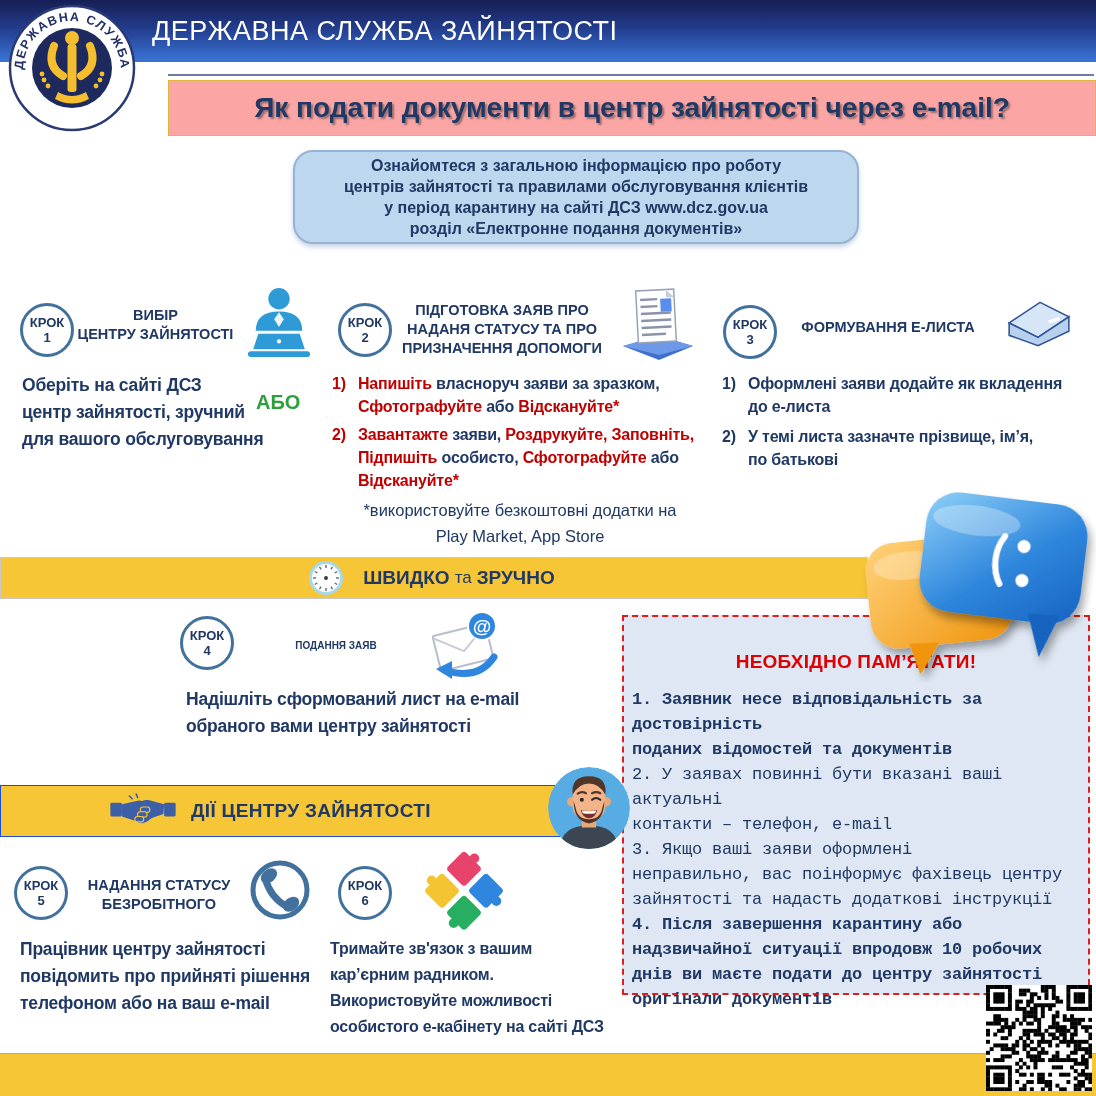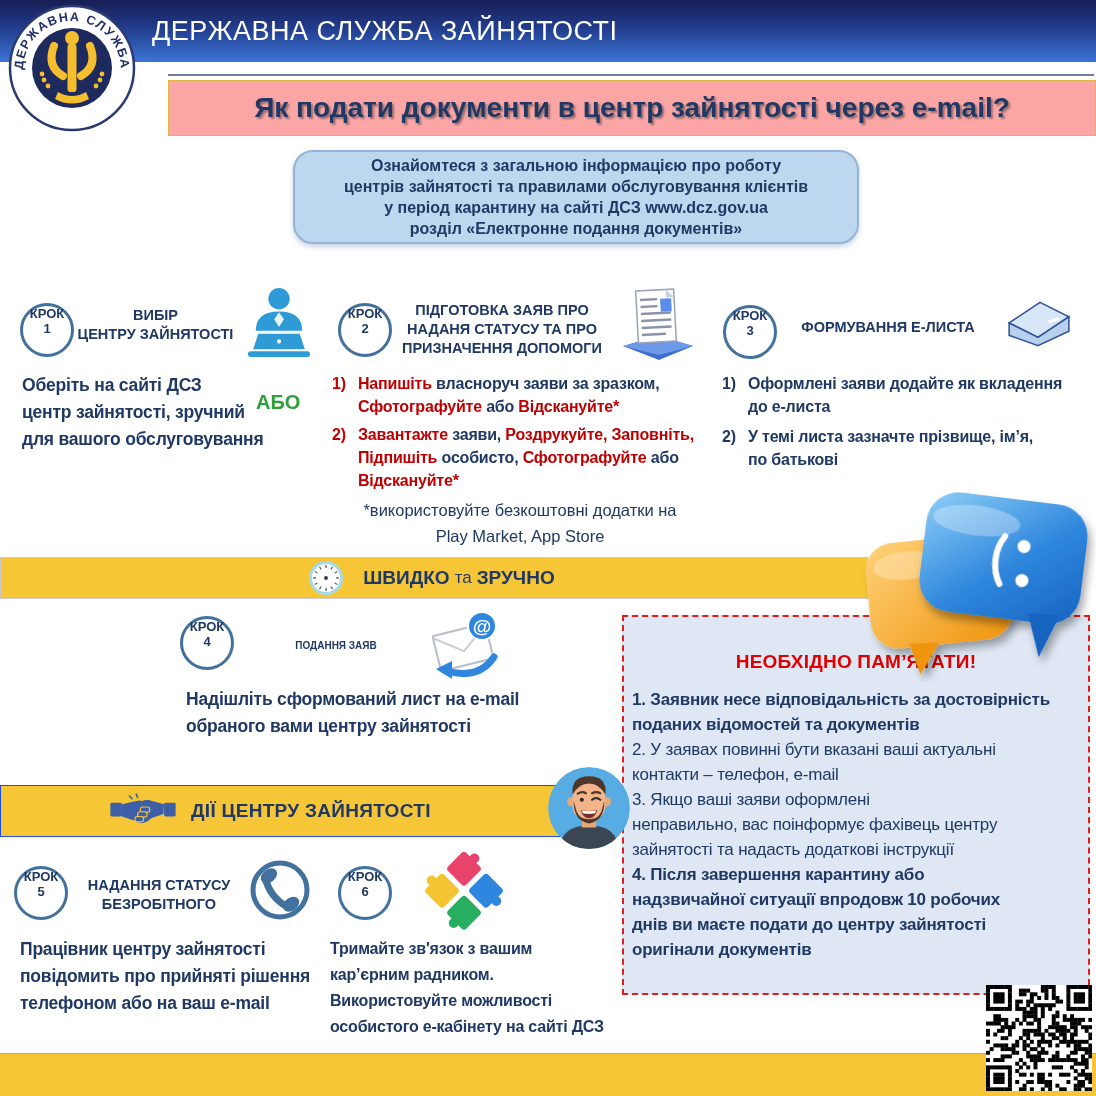--- a/index.html
+++ b/index.html
@@ -22,42 +22,42 @@
     border:1px solid #E0B63E;display:flex;align-items:center;justify-content:center;}
   .title-band span{color:#1F3864;font-weight:bold;font-size:28px;
     text-shadow:2px 2px 2px rgba(40,40,40,.45);}
   
   .intro-box{left:293px;top:150px;width:562px;height:90px;background:#BDD7EE;
     border:2px solid #95B3D7;border-radius:20px;box-shadow:0 3px 5px rgba(100,130,180,.35);
     display:flex;flex-direction:column;align-items:center;justify-content:center;}
   .intro-box div{color:#1F3864;font-weight:bold;font-size:16px;line-height:21px;text-align:center;}
   
   .badge{width:54px;height:54px;border:3px solid #41719C;border-radius:50%;background:#fff;
-    display:flex;flex-direction:column;align-items:center;
+    display:flex;flex-direction:column;align-items:center;justify-content:center;
     color:#1F3864;font-weight:bold;font-size:13px;line-height:15px;box-sizing:border-box;}
   .step-title{color:#1F3864;font-weight:bold;font-size:14.5px;line-height:19px;text-align:center;}
   .step-body{color:#1F3864;font-weight:bold;font-size:17.5px;line-height:27px;letter-spacing:-.2px;}
   .or-label{color:#2DA03C;font-weight:bold;font-size:20px;}
   .items{font-weight:bold;font-size:16px;line-height:23px;letter-spacing:-.2px;}
   .item{display:flex;}
   .item .mk{width:26px;flex:none;}
   .footnote{color:#1F3864;font-size:16.5px;line-height:26px;text-align:center;}
   
   .banner1{left:0;top:557px;width:868px;height:42px;background:#F7C636;border:1px solid #C9C9C9;
     display:flex;align-items:center;justify-content:center;box-sizing:border-box;}
   .banner1 .b{color:#1F3864;font-weight:bold;font-size:19px;margin:0 5px;}
   .banner1 .m{color:#1F3864;font-size:17px;}
   .banner2{left:0;top:785px;width:562px;height:52px;background:#F7C636;border:1px solid #1d4ed8;
     display:flex;align-items:center;box-sizing:border-box;padding-left:108px;}
   .banner2 .lbl{color:#1F3864;font-weight:bold;font-size:19px;margin-left:14px;letter-spacing:.3px;}
   
   .memo{left:622px;top:615px;width:468px;height:380px;background:#DEE7F3;
     border:2px dashed #E21B1B;box-sizing:border-box;padding:34px 8px 0 8px;}
   .memo-title{color:#E00000;font-weight:bold;font-size:19px;text-align:center;letter-spacing:.2px;}
-  .memo-items{margin-top:14px;color:#1F3864;font-size:17px;line-height:25px;letter-spacing:-.2px;}
+  .memo-items{margin-top:14px;color:#1F3864;font-size:17px;line-height:25px;letter-spacing:-.2px;font-family:Liberation Mono, monospace;}
   .memo-items .mi{margin:0;}
   .memo-items .mi.bold{font-weight:bold;}
   
   .bottom-bar{left:0;top:1053px;width:1096px;height:43px;background:#F7C636;border-top:1px solid #B5B06A;}
   .qr-wrap{left:986px;top:985px;width:106px;height:106px;background:#fff;z-index:8;}
   .avatar{left:548px;top:767px;width:82px;height:82px;z-index:7;}
   .bubbles{left:852px;top:492px;width:248px;height:190px;z-index:9;}
 </style>
 </head>
 <body>

